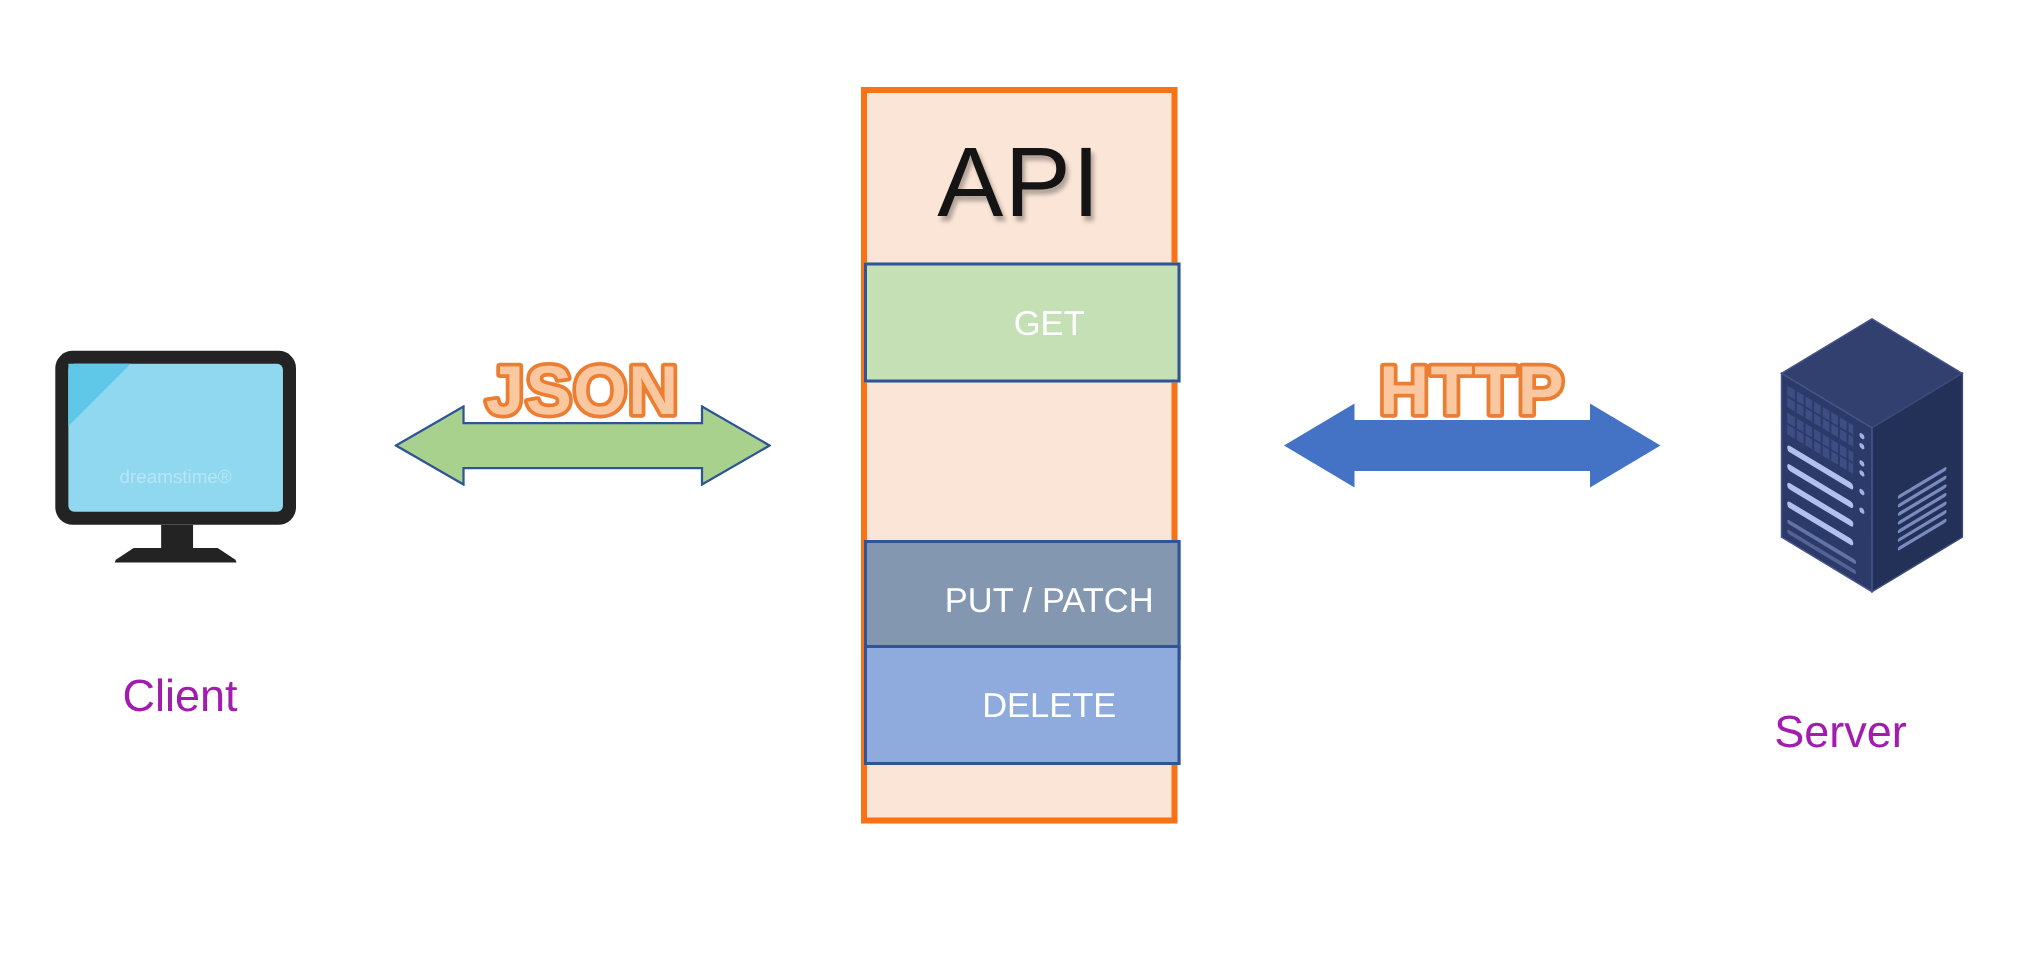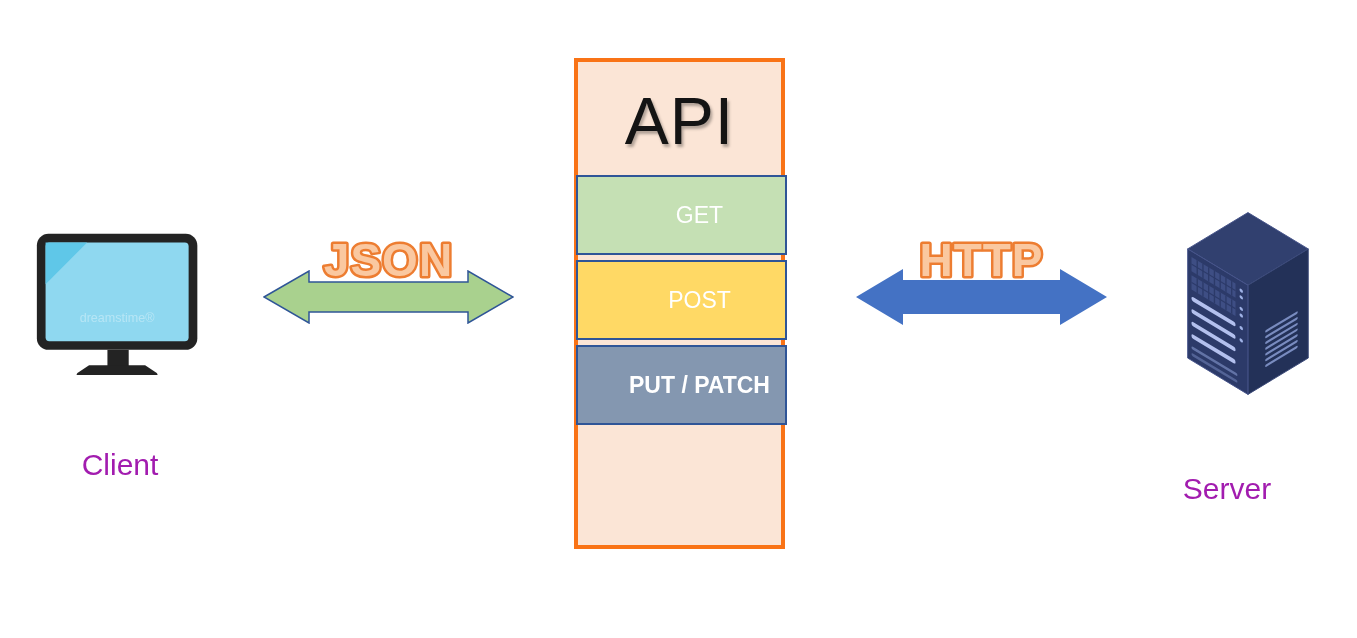--- a/index.html
+++ b/index.html
@@ -60,22 +60,22 @@
 <svg class="abs arrow-label-svg" style="left:263px;top:228px" width="251" height="56" viewBox="0 0 251 56">
   <text x="125.5" y="48" fill="#FAC8A0" stroke="#ED7D31">JSON</text>
 </svg>
 <svg class="abs" style="left:263px;top:270px" width="251" height="54" viewBox="0 0 251 54">
   <path d="M1,27 L46,1 L46,12 L205,12 L205,1 L250,27 L205,53 L205,42 L46,42 L46,53 Z" fill="#A9D18E" stroke="#2F5597" stroke-width="1.5" stroke-linejoin="miter"></path>
 </svg>
 
 <div class="abs api-col" style="background: rgb(251, 229, 214);">
   <div class="abs api-title">API</div>
   <div class="abs api-row" style="top: 113px; background: rgb(197, 224, 180);">GET</div>
-  <div class="abs api-row" style="top: 198px; background: rgb(255, 217, 101);">POST</div>
-  <div class="abs api-row" style="top: 283px; background: rgb(132, 151, 176); font-weight: bold;">PUT / PATCH</div>
+  <div class="abs api-row" style="top: 298px; background: rgb(132, 151, 176);">PUT / PATCH</div>
+  <div class="abs api-row" style="top: 368px; background: rgb(143, 170, 220);">DELETE</div>
 </div>
 
 <svg class="abs arrow-label-svg" style="left:855px;top:228px" width="253" height="56" viewBox="0 0 253 56">
   <text x="126.5" y="48" fill="#FAC8A0" stroke="#ED7D31">HTTP</text>
 </svg>
 <svg class="abs" style="left:855px;top:268px" width="253" height="58" viewBox="0 0 253 58">
   <path d="M1,29 L48,1 L48,12 L205,12 L205,1 L252,29 L205,57 L205,46 L48,46 L48,57 Z" fill="#4472C4"></path>
 </svg>
 
 <svg class="abs" style="left:1180px;top:202px" width="134" height="202" viewBox="0 0 140 205">

